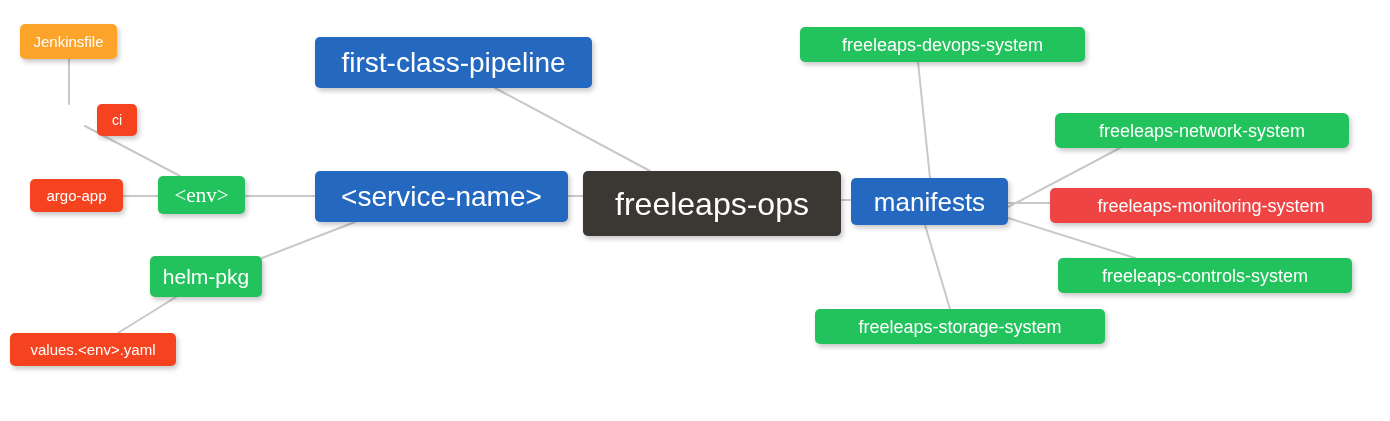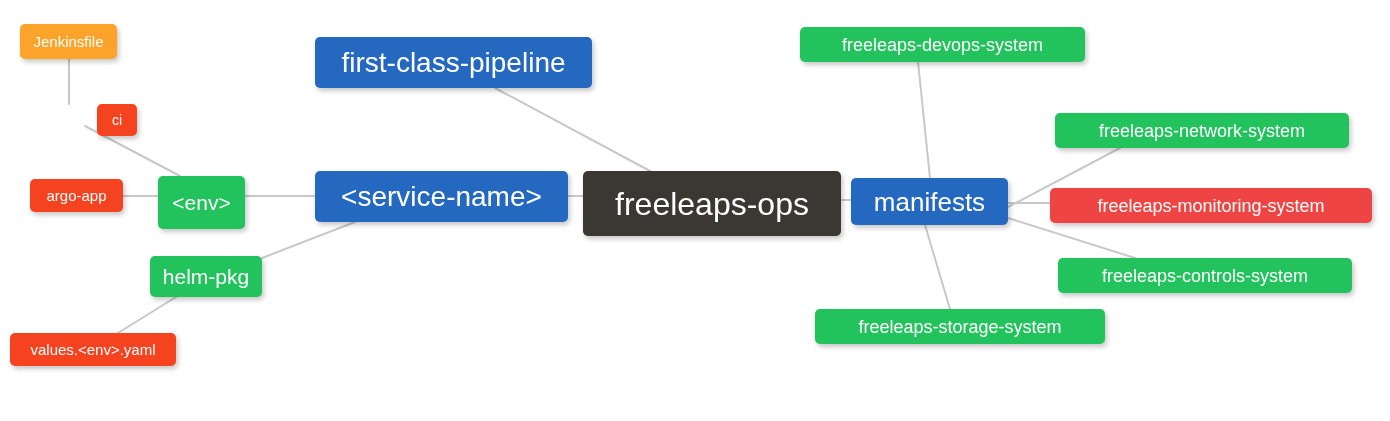--- a/index.html
+++ b/index.html
@@ -65,21 +65,21 @@
   <div id="node-layer">
       <div class="node" style="left: 20px; top: 24px; width: 97px; height: 35px; background: rgb(252, 164, 42); font-size: 15px; justify-content: center;">
         <span class="node-label">Jenkinsfile</span>
       </div>
       <div class="node" style="left: 53px; top: 104px; width: 40px; height: 32px; background: rgb(245, 67, 31); font-size: 14px; margin-left: 44px;">
         <span class="node-label">ci</span>
       </div>
       <div class="node" style="left: 30px; top: 179px; width: 93px; height: 33px; background: rgb(245, 67, 31); font-size: 15px;">
         <span class="node-label">argo-app</span>
       </div>
-      <div class="node" style="left: 158px; top: 176px; width: 87px; height: 53px; background: rgb(34, 195, 92); font-size: 21px;">
+      <div class="node" style="left: 158px; top: 176px; width: 87px; height: 38px; background: rgb(34, 195, 92); font-size: 21px; font-family: Liberation Serif, serif;">
         <span class="node-label">&lt;env&gt;</span>
       </div>
       <div class="node" style="left: 315px; top: 171px; width: 253px; height: 51px; background: rgb(36, 104, 192); font-size: 28px;">
         <span class="node-label">&lt;service-name&gt;</span>
       </div>
       <div class="node" style="left: 315px; top: 37px; width: 277px; height: 51px; background: rgb(36, 104, 192); font-size: 28px;">
         <span class="node-label">first-class-pipeline</span>
       </div>
       <div class="node" style="left: 150px; top: 256px; width: 112px; height: 41px; background: rgb(34, 195, 92); font-size: 21px;">
         <span class="node-label">helm-pkg</span>
@@ -89,21 +89,21 @@
       </div>
       <div class="node" style="left: 583px; top: 171px; width: 258px; height: 65px; background: rgb(59, 55, 51); font-size: 32px;">
         <span class="node-label">freeleaps-ops</span>
       </div>
       <div class="node" style="left: 851px; top: 178px; width: 157px; height: 47px; background: rgb(36, 104, 192); font-size: 26px;">
         <span class="node-label">manifests</span>
       </div>
       <div class="node" style="left: 800px; top: 27px; width: 285px; height: 35px; background: rgb(34, 195, 92); font-size: 18px;">
         <span class="node-label">freeleaps-devops-system</span>
       </div>
-      <div class="node" style="left: 1055px; top: 113px; width: 294px; height: 35px; background: rgb(34, 195, 92); font-size: 18px;">
+      <div class="node" style="left: 1055px; top: 113px; width: 294px; height: 35px; background: rgb(34, 195, 92); font-size: 18px; border-radius: 6px;">
         <span class="node-label">freeleaps-network-system</span>
       </div>
       <div class="node" style="left: 1050px; top: 188px; width: 322px; height: 35px; background: #ef4444; font-size: 18px;">
         <span class="node-label">freeleaps-monitoring-system</span>
       </div>
       <div class="node" style="left: 1058px; top: 258px; width: 294px; height: 35px; background: rgb(34, 195, 92); font-size: 18px;">
         <span class="node-label">freeleaps-controls-system</span>
       </div>
       <div class="node" style="left: 815px; top: 309px; width: 290px; height: 35px; background: rgb(34, 195, 92); font-size: 18px;">
         <span class="node-label">freeleaps-storage-system</span>

